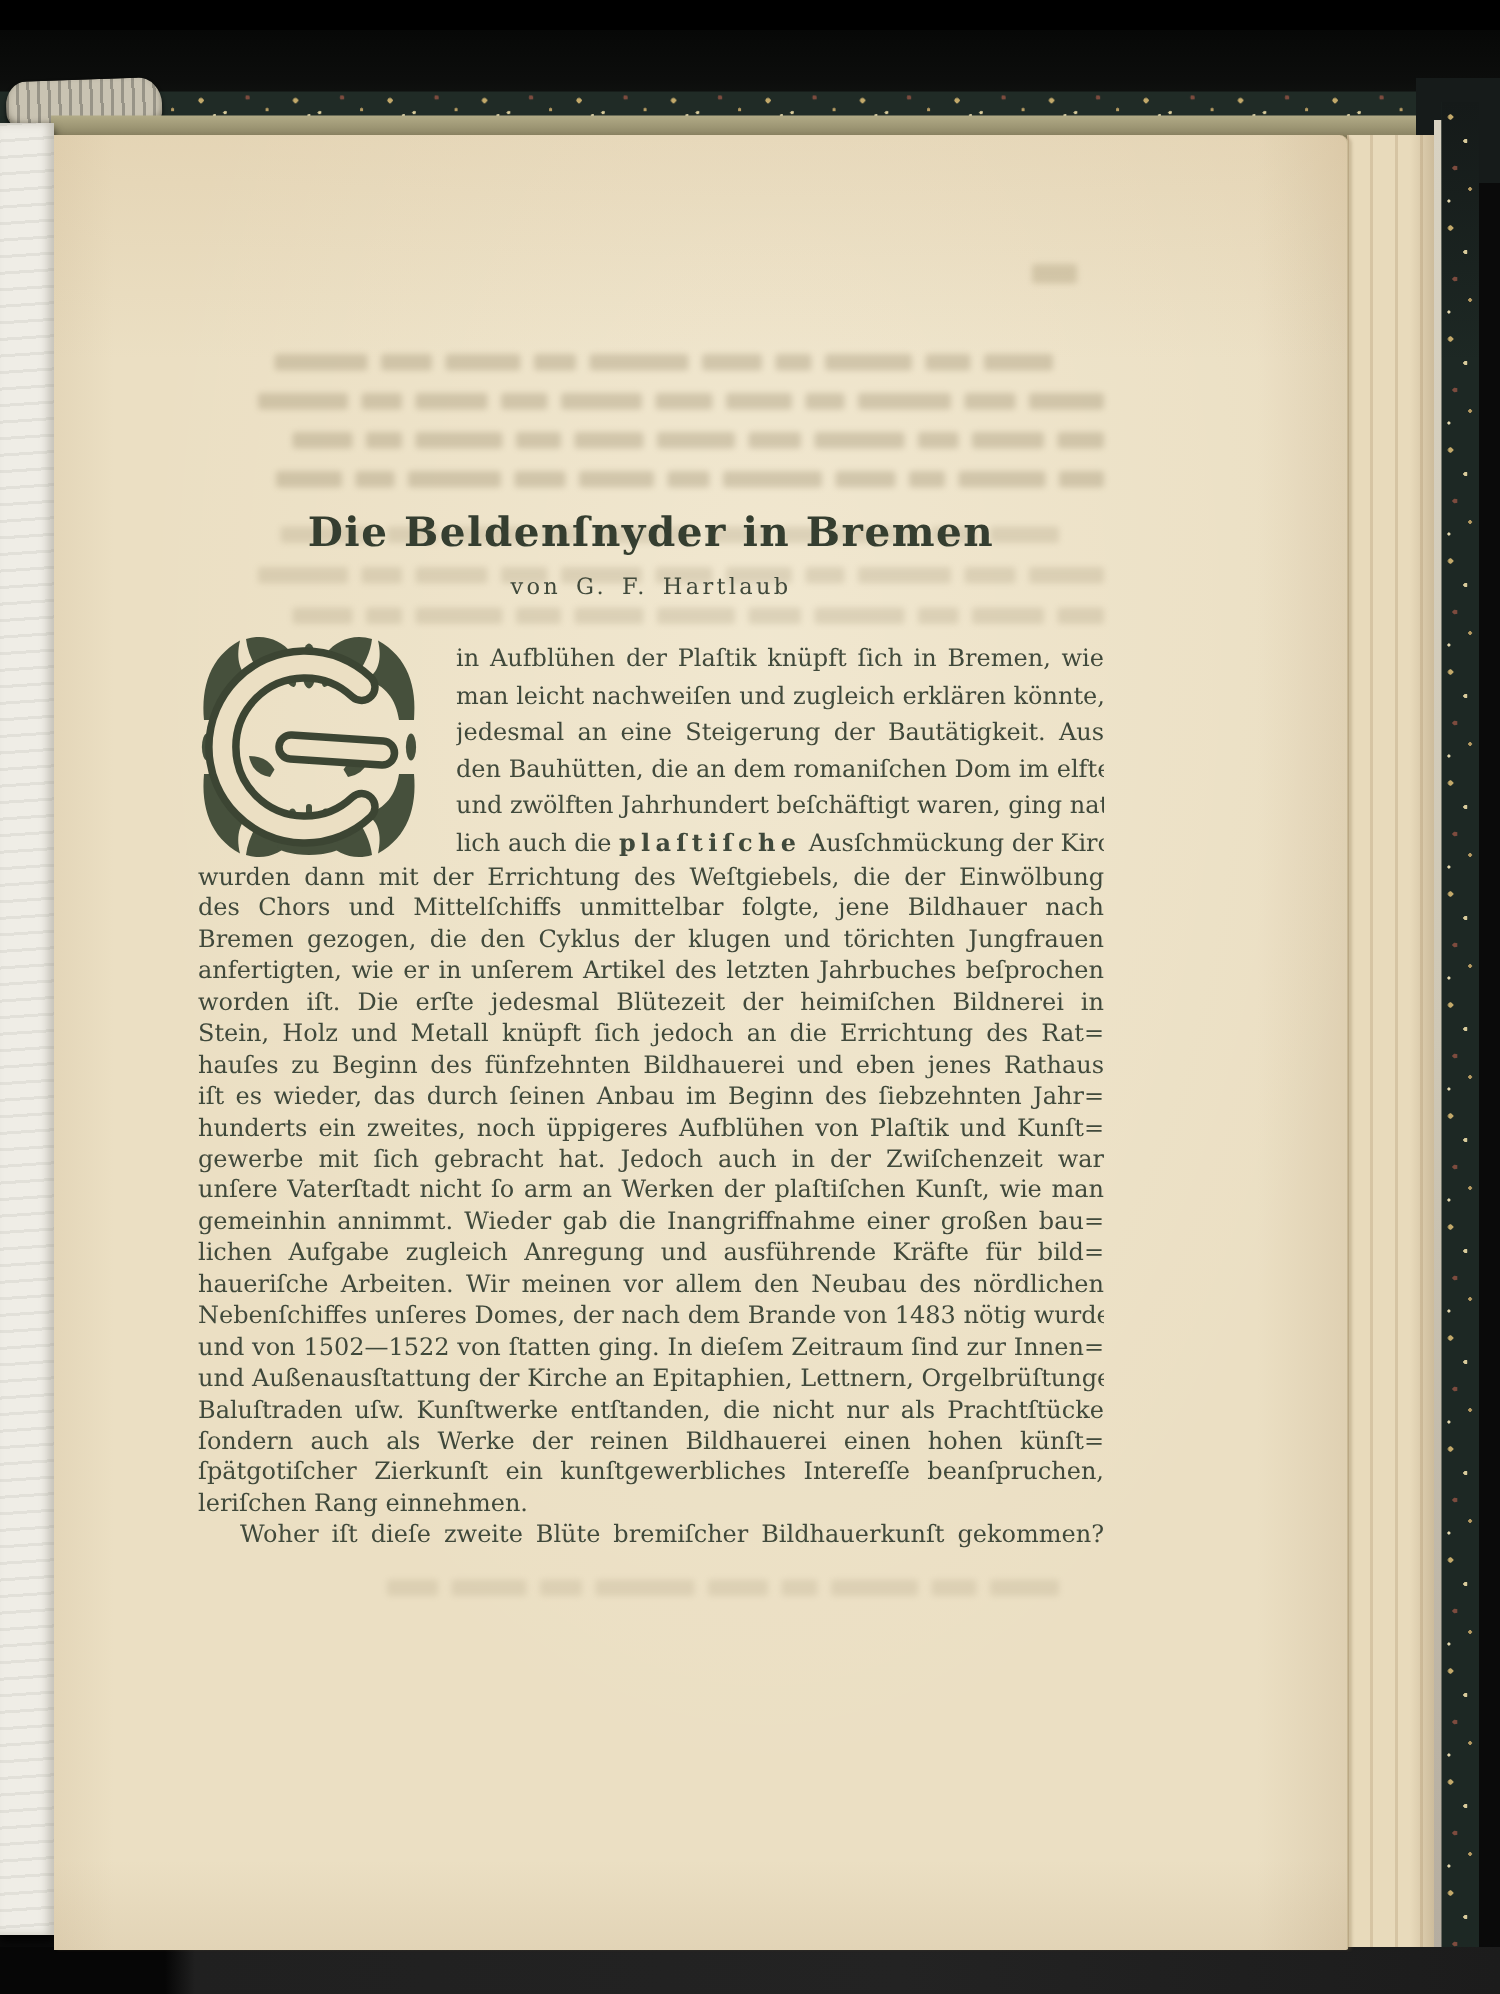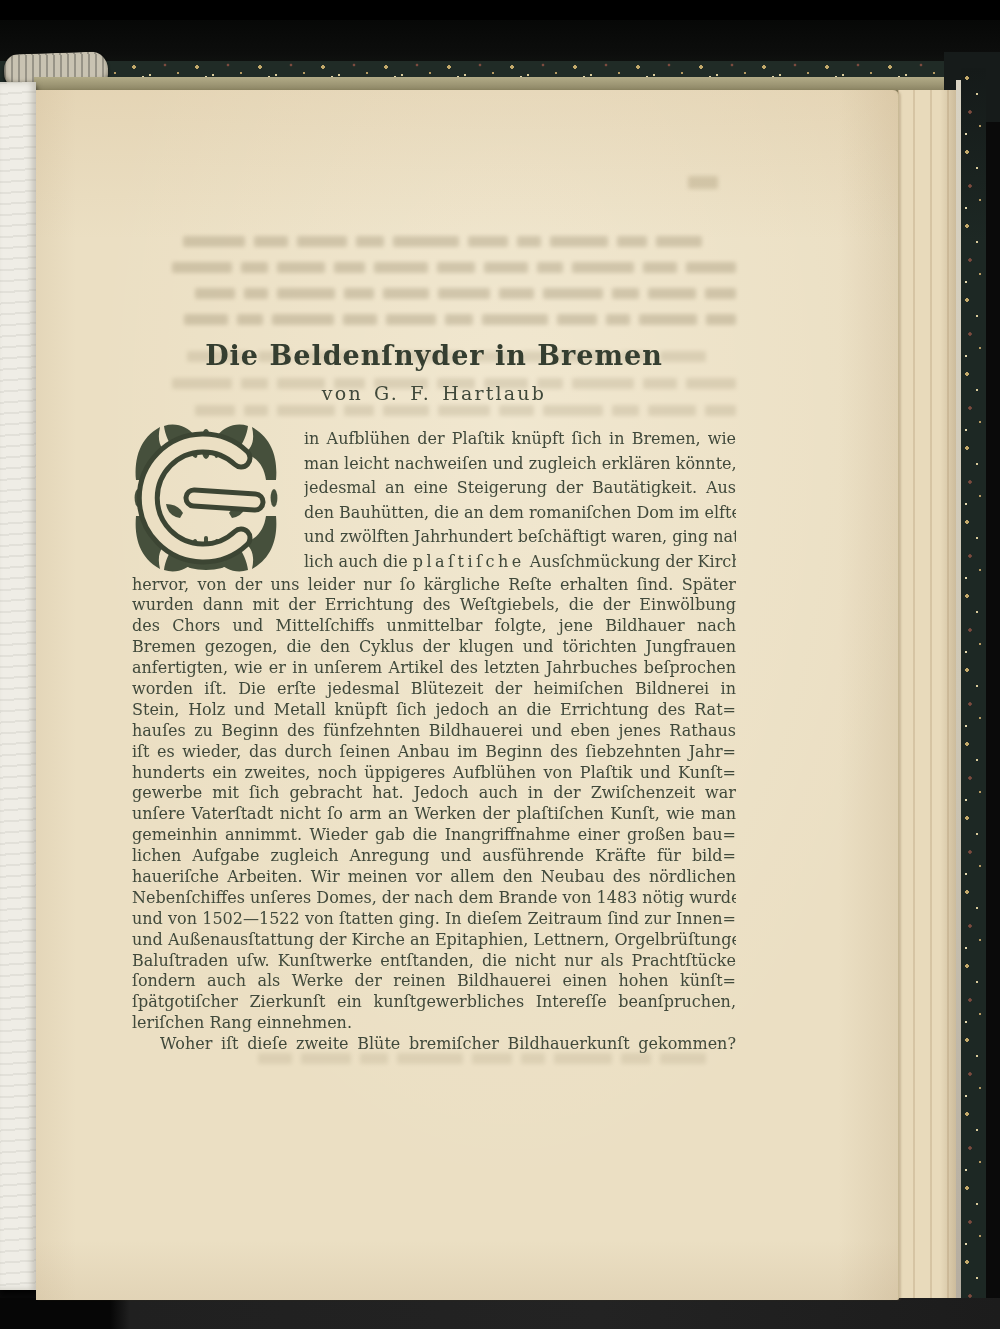--- a/index.html
+++ b/index.html
@@ -75,29 +75,29 @@
   .ghost-line{white-space:nowrap;overflow:hidden;}
   .ghost-word{display:inline-block;height:11px;background:currentColor;
     border-radius:2px;margin-right:9px;vertical-align:middle;}
   .ghost-gap{display:inline-block;height:1px;}
   .ghost-number{position:absolute;left:652px;top:86px;width:30px;height:13px;
     background:#938ć66;background:#93845f;border-radius:2px;opacity:.28;filter:blur(2px);}
   
   .title{position:absolute;left:96px;top:250px;width:604px;text-align:center;
     font-size:27px;font-weight:bold;color:#353e30;letter-spacing:1px;}
   .byline{position:absolute;left:96px;top:292px;width:604px;text-align:center;
-    font-size:19px;color:#40493b;letter-spacing:2.2px;word-spacing:3px;}
+    font-size:15px;color:#40493b;letter-spacing:2.2px;word-spacing:3px;}
   .body{position:absolute;left:96px;top:337px;width:604px;color:#40493b;
     font-size:16px;}
   .bl{text-align:justify;text-align-last:justify;overflow:hidden;
     line-height:20.9px;height:20.9px;white-space:nowrap;}
   .narrow .bl, .bl.narrowline{margin-left:172px;line-height:24.6px;height:24.6px;}
   .bl.leftalign{text-align-last:left;white-space:normal;}
   .bl.indent{text-indent:28px;}
-  .spaced{letter-spacing:3.5px;}
+  .spaced{letter-spacing:3.5px;font-weight:bold;}
   .dropcap{position:absolute;left:-2px;top:-3px;width:152px;height:148px;}
   .sr{position:absolute;width:1px;height:1px;overflow:hidden;clip:rect(0 0 0 0);}
 </style>
 </head>
 <body>
 
 <div class="stage">
 
   <div class="board-top"></div>
   <div class="marble-top"></div>
@@ -185,21 +185,20 @@
           <div class="bl">in Aufblühen der Plaſtik knüpft ſich in Bremen, wie</div>
           <div class="bl">man leicht nachweiſen und zugleich erklären könnte,</div>
           <div class="bl">jedesmal an eine Steigerung der Bautätigkeit.  Aus</div>
           <div class="bl">den Bauhütten, die an dem romaniſchen Dom im elften</div>
           <div class="bl">und zwölften Jahrhundert beſchäftigt waren, ging natür=</div>
         </div>
 
       <div class="bl narrowline"><span>lich auch die</span> <span class="spaced">plaſtiſche</span> <span>Ausſchmückung der Kirche</span></div>
 
       <div>
-          <div class="bl">hervor, von der uns leider nur ſo kärgliche Reſte erhalten ſind.  Später</div>
           <div class="bl">wurden dann mit der Errichtung des Weſtgiebels, die der Einwölbung</div>
           <div class="bl">des Chors und Mittelſchiffs unmittelbar folgte, jene Bildhauer nach</div>
           <div class="bl">Bremen gezogen, die den Cyklus der klugen und törichten Jungfrauen</div>
           <div class="bl">anfertigten, wie er in unſerem Artikel des letzten Jahrbuches beſprochen</div>
           <div class="bl">worden iſt.  Die erſte jedesmal Blütezeit der heimiſchen Bildnerei in</div>
           <div class="bl">Stein, Holz und Metall knüpft ſich jedoch an die Errichtung des Rat=</div>
           <div class="bl">hauſes zu Beginn des fünfzehnten Bildhauerei und eben jenes Rathaus</div>
           <div class="bl">iſt es wieder, das durch ſeinen Anbau im Beginn des ſiebzehnten Jahr=</div>
           <div class="bl">hunderts ein zweites, noch üppigeres Aufblühen von Plaſtik und Kunſt=</div>
           <div class="bl">gewerbe mit ſich gebracht hat.  Jedoch auch in der Zwiſchenzeit war</div>

